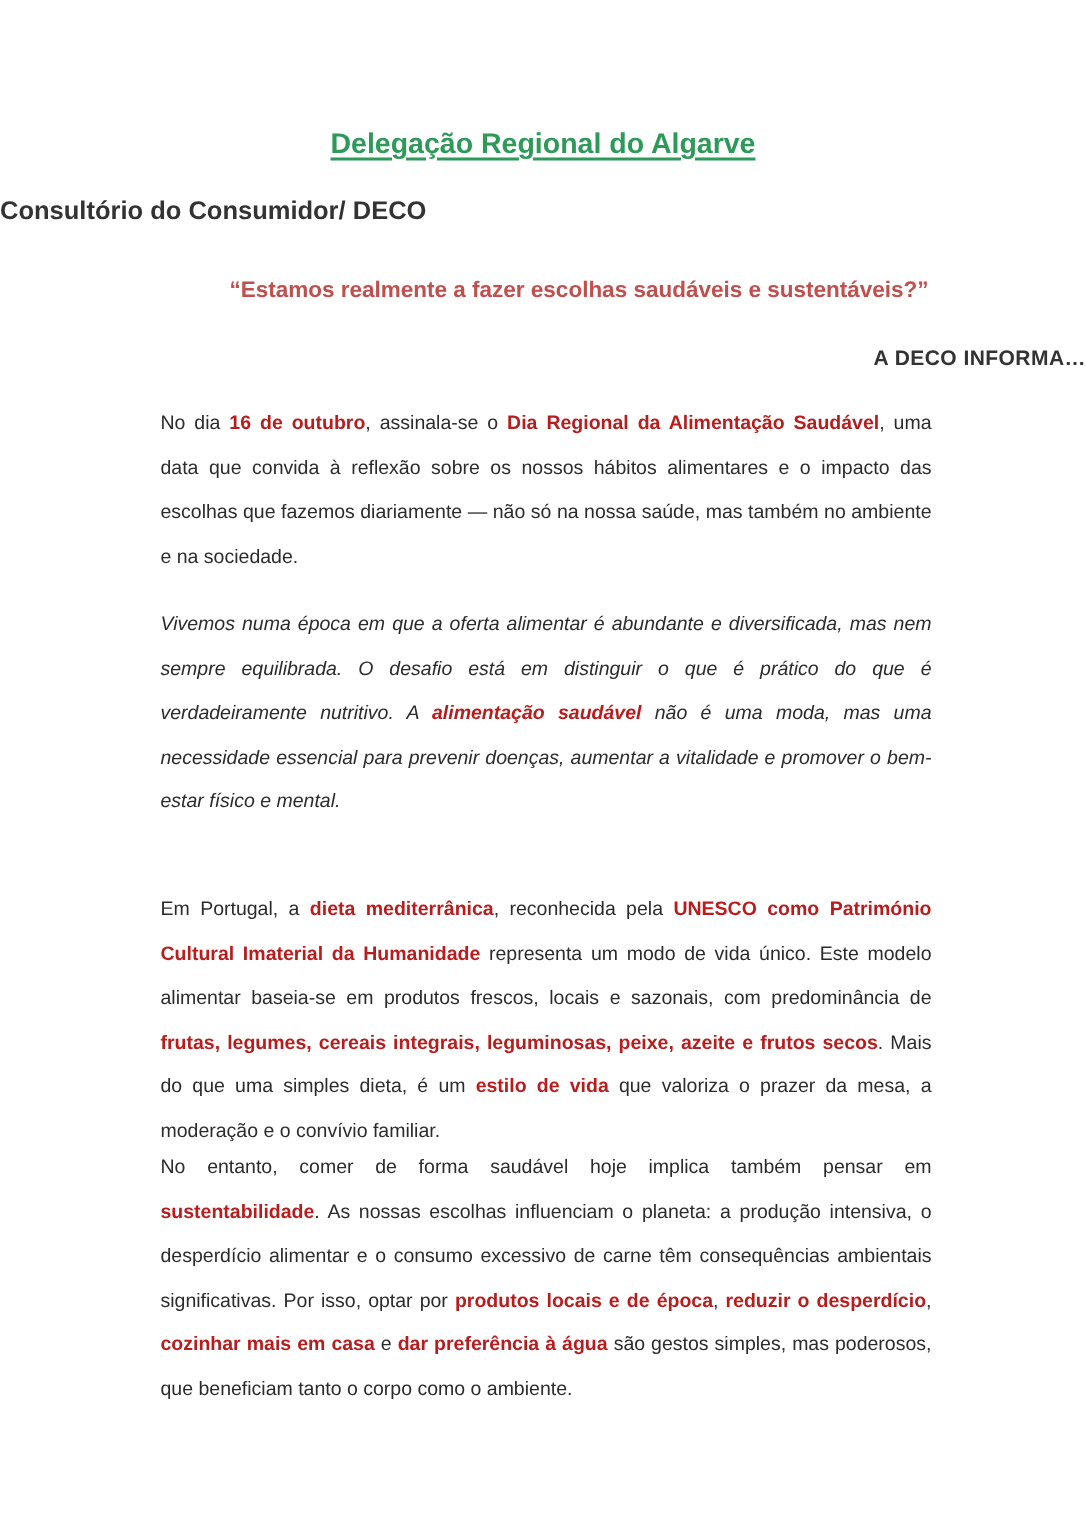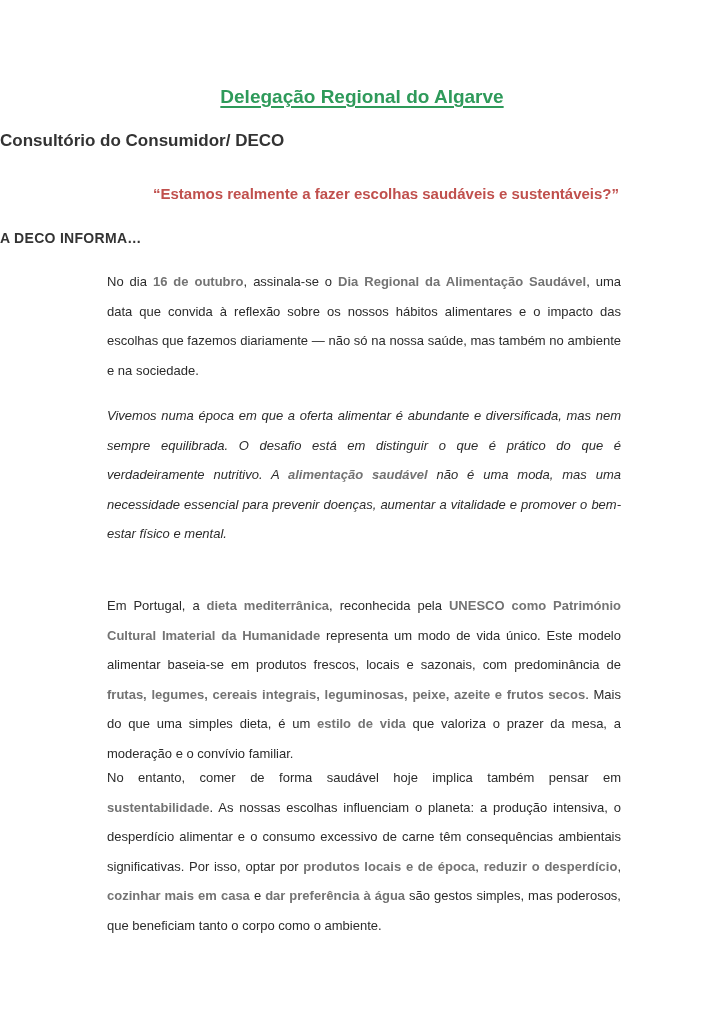--- a/index.html
+++ b/index.html
@@ -56,38 +56,38 @@
       font-family: "Liberation Sans", sans-serif;
       font-weight: bold;
       font-size: 15px;
       color: #c0504d;
     }
     .informa {
       position: absolute;
       top: 230px;
       left: 0;
       width: 724px;
-      text-align: left;
+      text-align: right;
       font-family: "Liberation Sans", sans-serif;
       font-weight: bold;
       font-size: 14px;
       color: #333333;
       letter-spacing: 0.3px;
     }
     .body-text {
       position: absolute;
       left: 107px;
       width: 514px;
       font-family: "Liberation Sans", sans-serif;
       font-size: 13px;
       line-height: 29.5px;
       color: #2b2b2b;
       text-align: justify;
     }
-    .body-text b { font-weight: bold; color: #737373; }
+    .body-text b { font-weight: bold; color: #b91c1c; }
     #p1 { top: 267px; }
     #p2 { top: 401px; font-style: italic; }
     #p3 { top: 591px; }
     #p4 { top: 763px; }
   </style>
 </head>
 <body>
 
 <div class="page">
   <div class="title-org" style="color: rgb(46, 154, 90);">Delegação Regional do Algarve</div>

